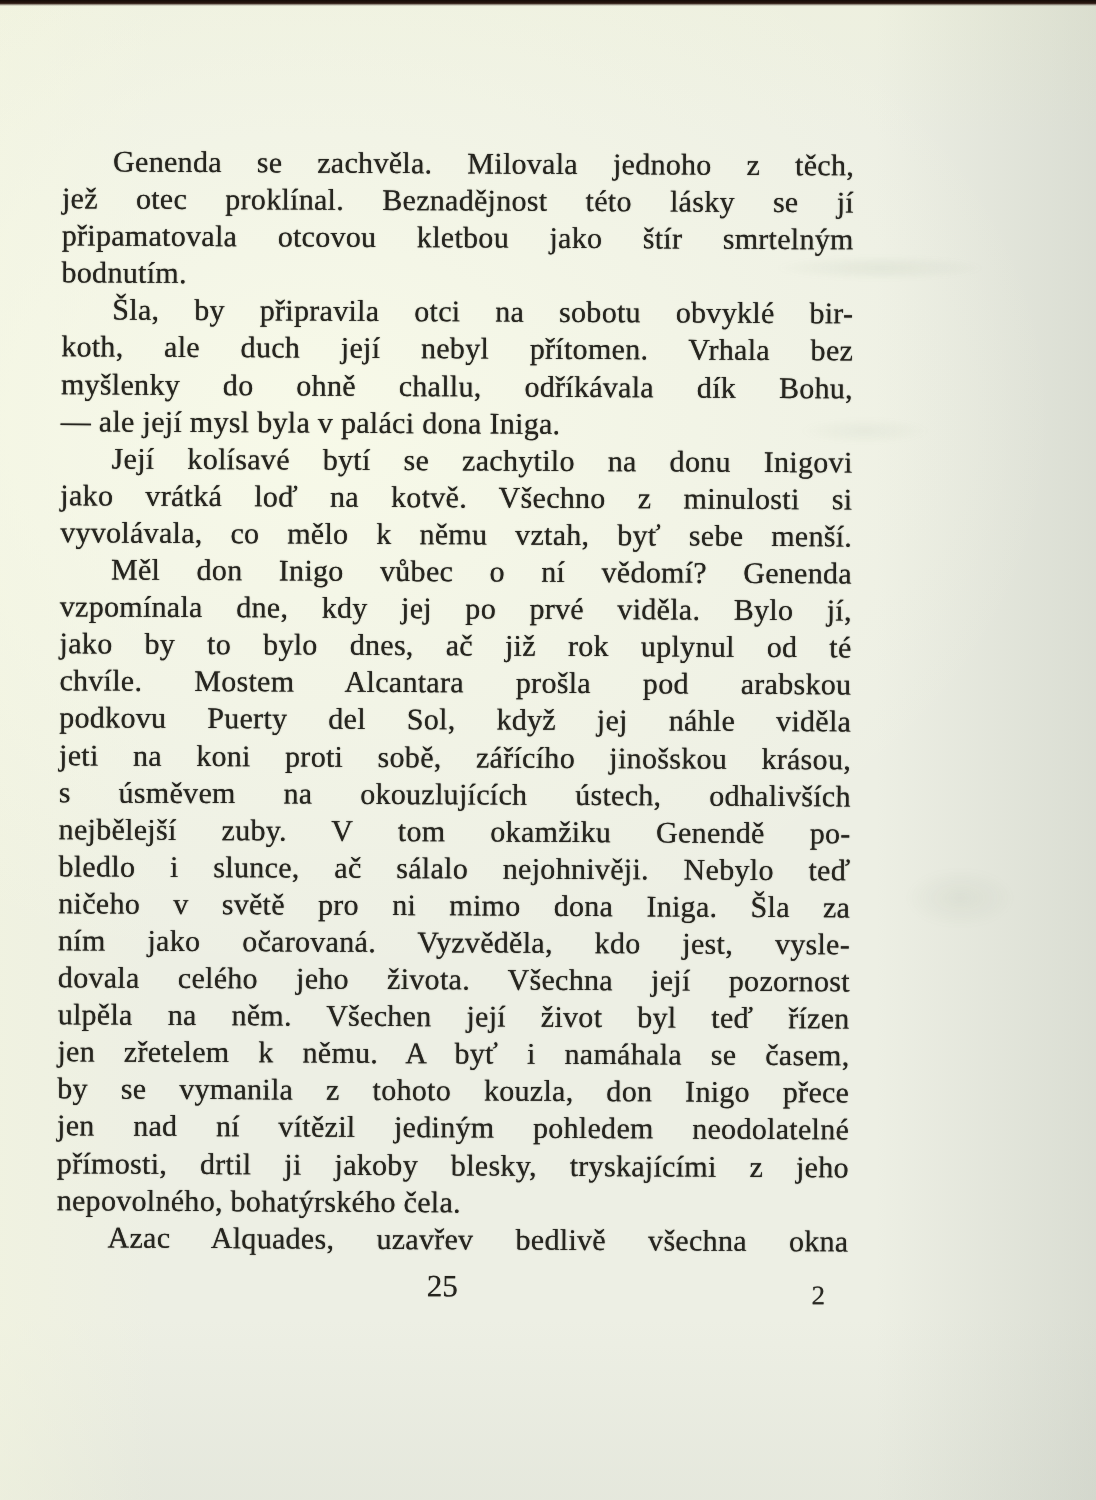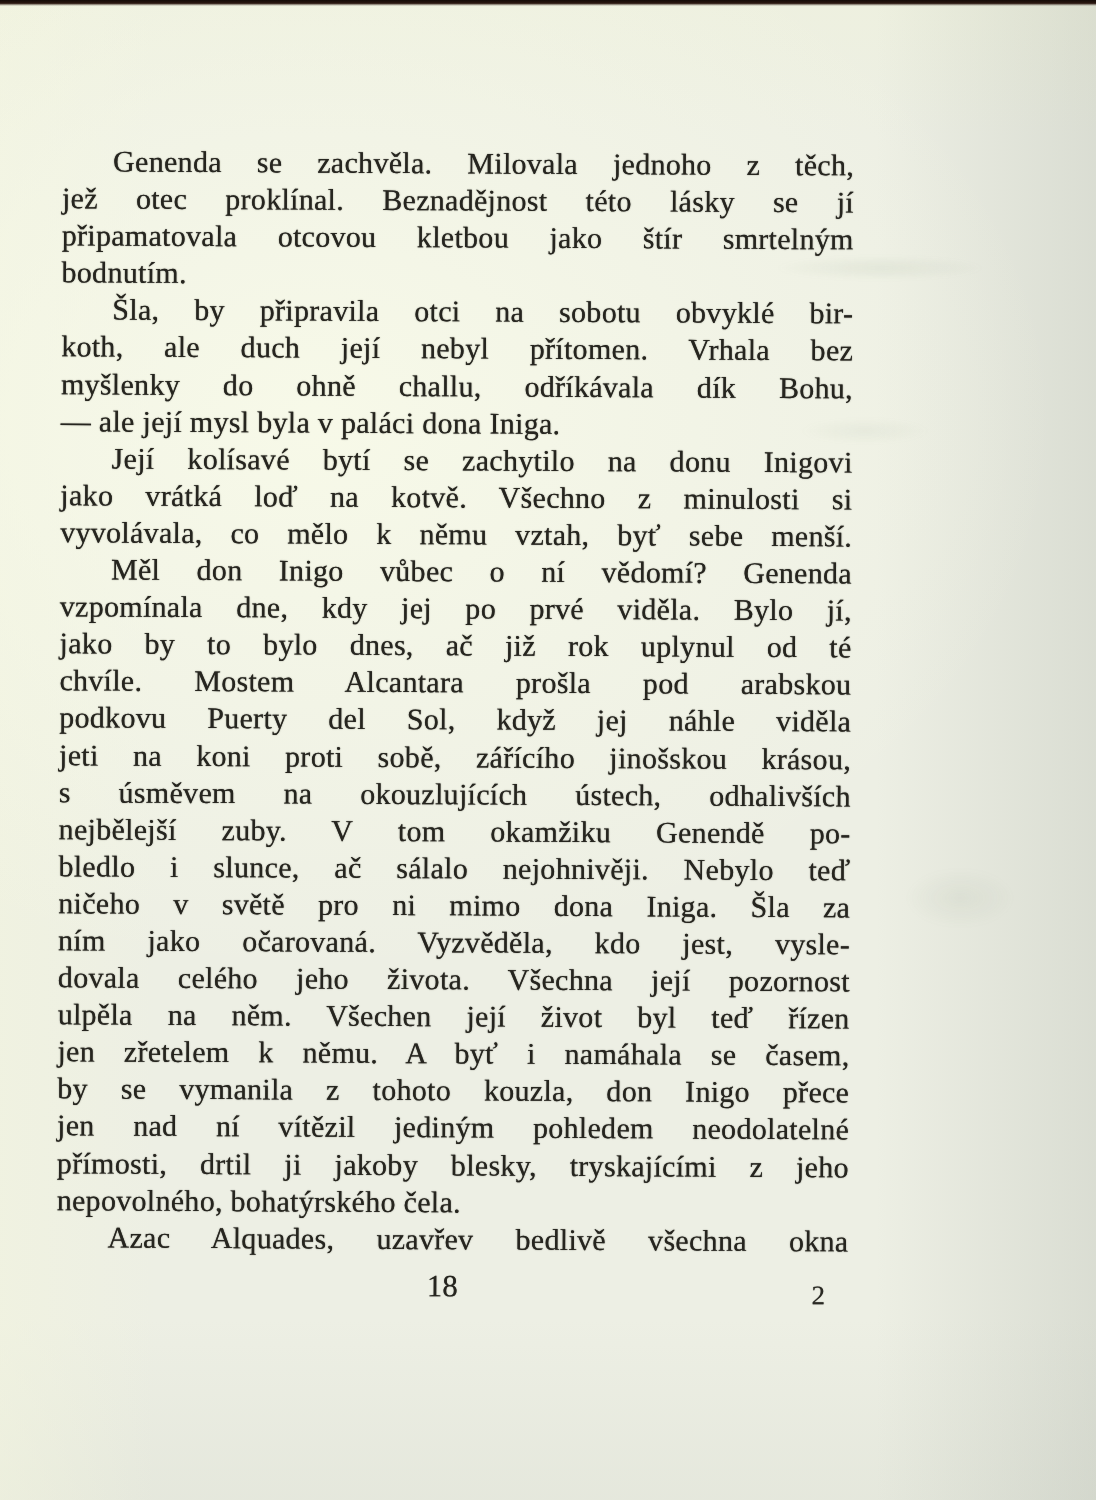--- a/index.html
+++ b/index.html
@@ -97,21 +97,21 @@
           <div class="line just">jen zřetelem k němu. A byť i namáhala se časem,</div>
           <div class="line just">by se vymanila z tohoto kouzla, don Inigo přece</div>
           <div class="line just">jen nad ní vítězil jediným pohledem neodolatelné</div>
           <div class="line just">přímosti, drtil ji jakoby blesky, tryskajícími z jeho</div>
           <div class="line">nepovolného, bohatýrského čela.</div>
         </div>
         <div>
           <div class="line indent just">Azac Alquades, uzavřev bedlivě všechna okna</div>
         </div>
       </div>
-    <div class="page-number">18</div>
+    <div class="page-number">25</div>
     <div class="signature-mark">2</div>
   </div>
 
   <div class="top-edge"></div>
 
   <svg class="book-edge" width="26" height="1500" viewBox="0 0 26 1500" xmlns="http://www.w3.org/2000/svg">
     <defs>
       <linearGradient id="edgeGrad" x1="0" y1="0" x2="0" y2="1">
         <stop offset="0" stop-color="#241410"></stop>
         <stop offset="0.08" stop-color="#46241c"></stop>

